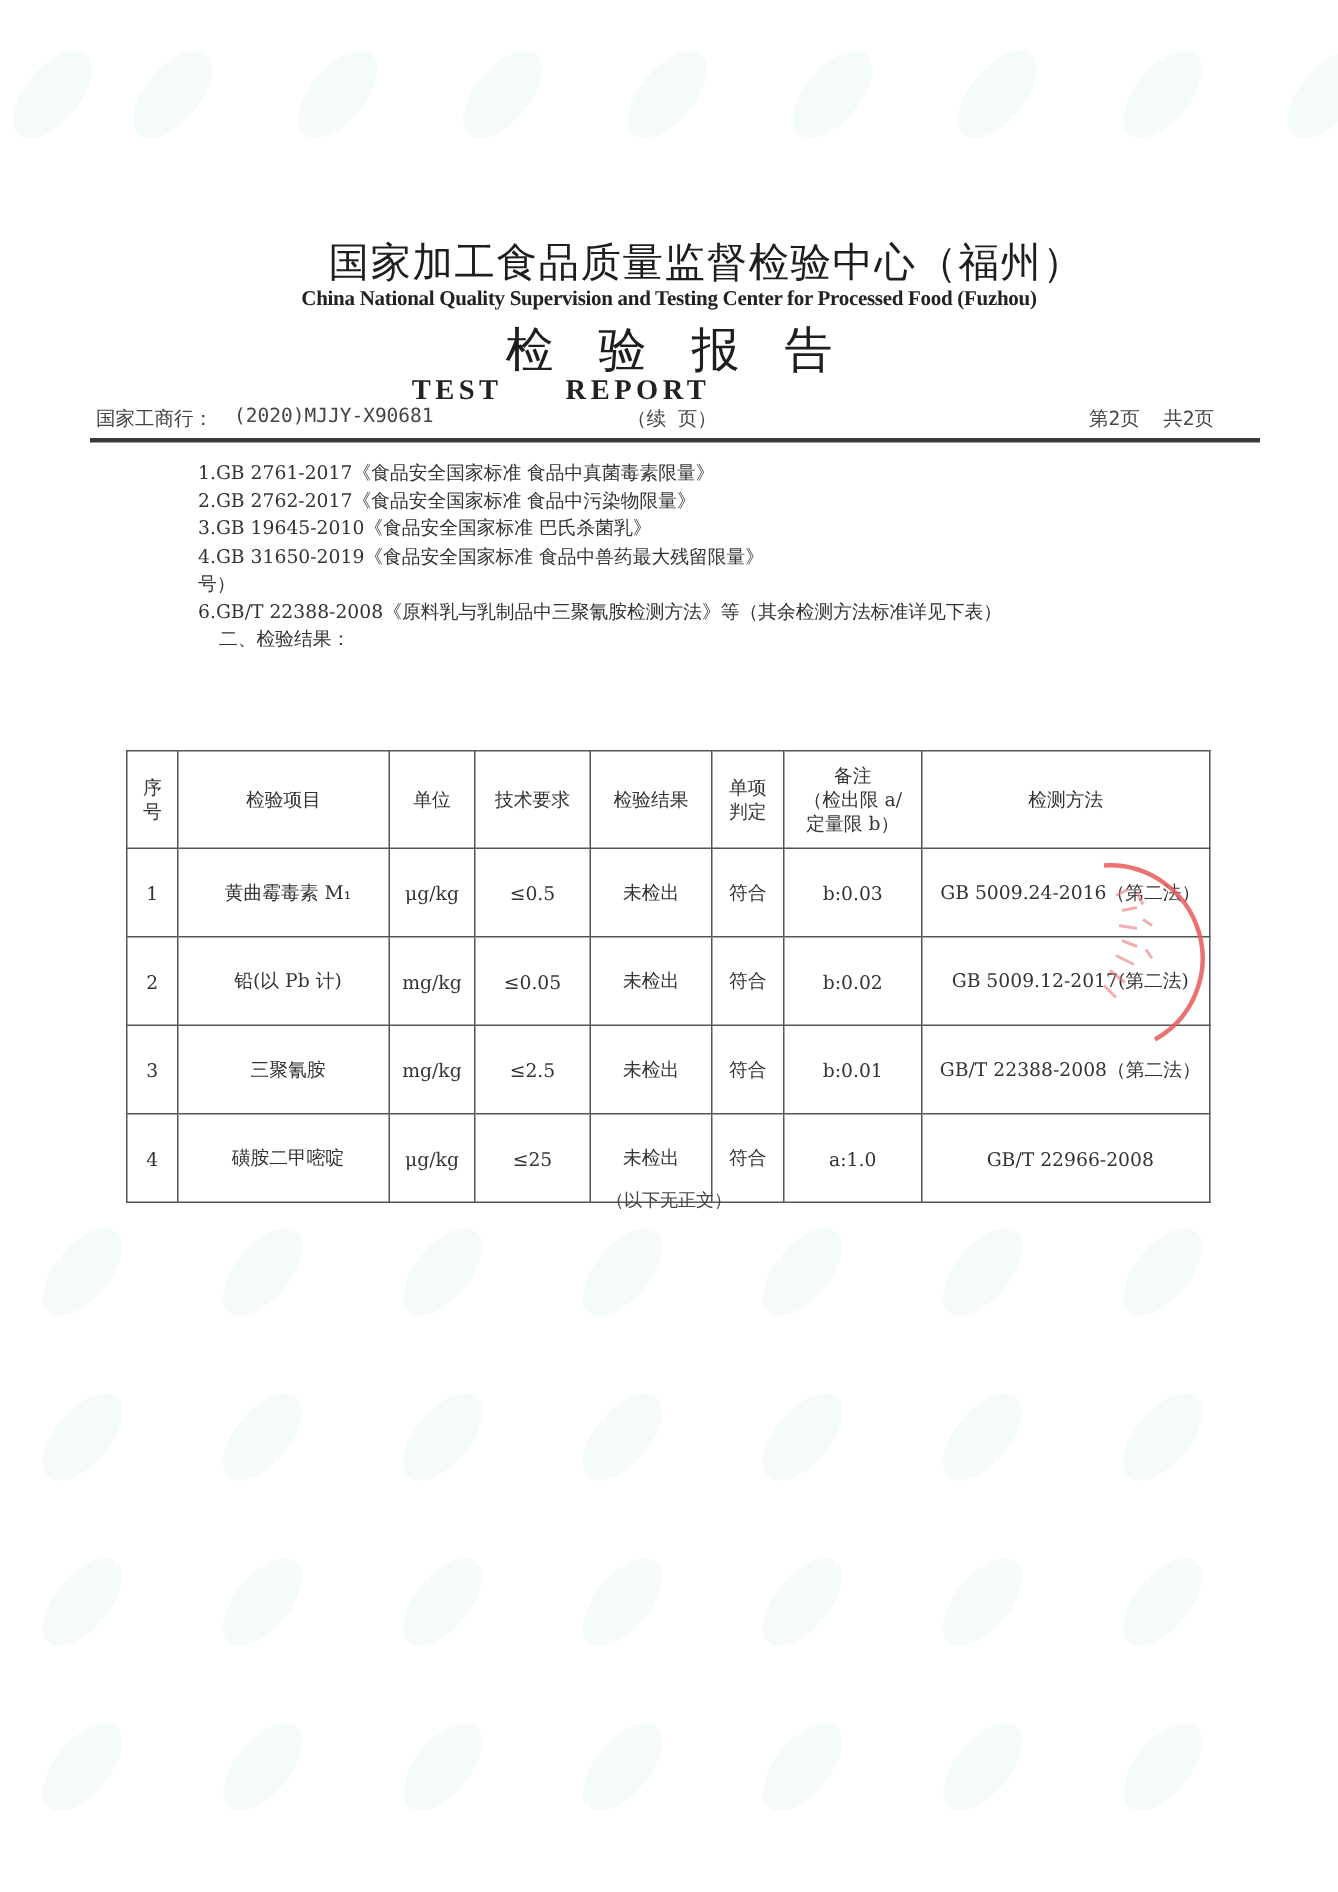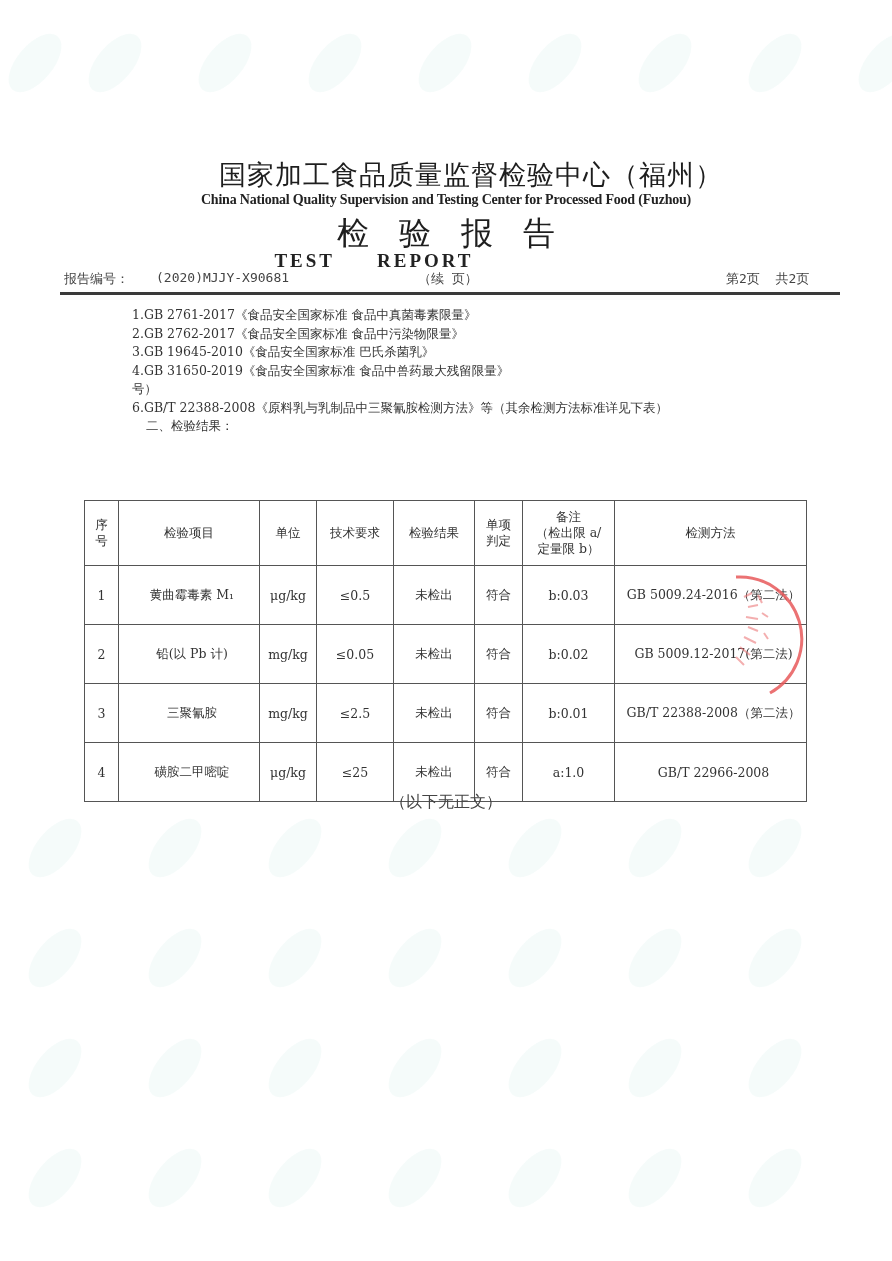--- a/index.html
+++ b/index.html
@@ -46,21 +46,21 @@
     position:absolute; left:84px; top:500px; border-collapse:collapse;
     font-size:12.5px; color:#333;
   }
   table.results td, table.results th {
     border:1px solid #555; text-align:center; vertical-align:middle;
     font-weight:normal; padding:0 2px; box-sizing:border-box;
   }
   table.results th { height:55px; line-height:16px; }
   table.results td { height:59px; }
   td.left { text-align:left; padding-left:8px !important; }
-  .end-note { left:0; width:892px; top:792px; text-align:center; font-size:16px; color:#444; }
+  .end-note { left:0; width:892px; top:792px; text-align:center; font-size:12px; color:#444; }
   .seal {
     left:718px; top:575px; width:110px; height:120px;
   }
 </style>
 </head>
 <body>
 
 <div>
   <div class="watermark" style="left:0px;top:45px"></div>
   <div class="watermark" style="left:80px;top:45px"></div>
@@ -101,21 +101,21 @@
   <div class="watermark" style="left:740px;top:1160px"></div>
 </div>
 
 <div class="abs title-cn">国家加工食品质量监督检验中心（福州）</div>
 <div class="abs title-en">China National Quality Supervision and Testing Center for Processed Food (Fuzhou)</div>
 <div class="abs report-cn">检验报告</div>
 <div class="abs report-en">
   <span>TEST</span><span class="gap"></span><span>REPORT</span>
 </div>
 
-<div class="abs meta" style="left:64px">报告编号：</div>
+<div class="abs meta" style="left:64px">国家工商行：</div>
 <div class="abs meta" style="left:156px">(2020)MJJY-X90681</div>
 <div class="abs meta" style="left:418px">（续 页）</div>
 <div class="abs meta" style="left:726px; white-space:pre">第2页  共2页</div>
 <div class="abs rule"></div>
 
 <div class="abs basis" style="top:306px">
   <div class="line">1.GB 2761-2017《食品安全国家标准 食品中真菌毒素限量》</div>
   <div class="line">2.GB 2762-2017《食品安全国家标准 食品中污染物限量》</div>
   <div class="line">3.GB 19645-2010《食品安全国家标准 巴氏杀菌乳》</div>
   <div class="line">4.GB 31650-2019《食品安全国家标准 食品中兽药最大残留限量》</div>

